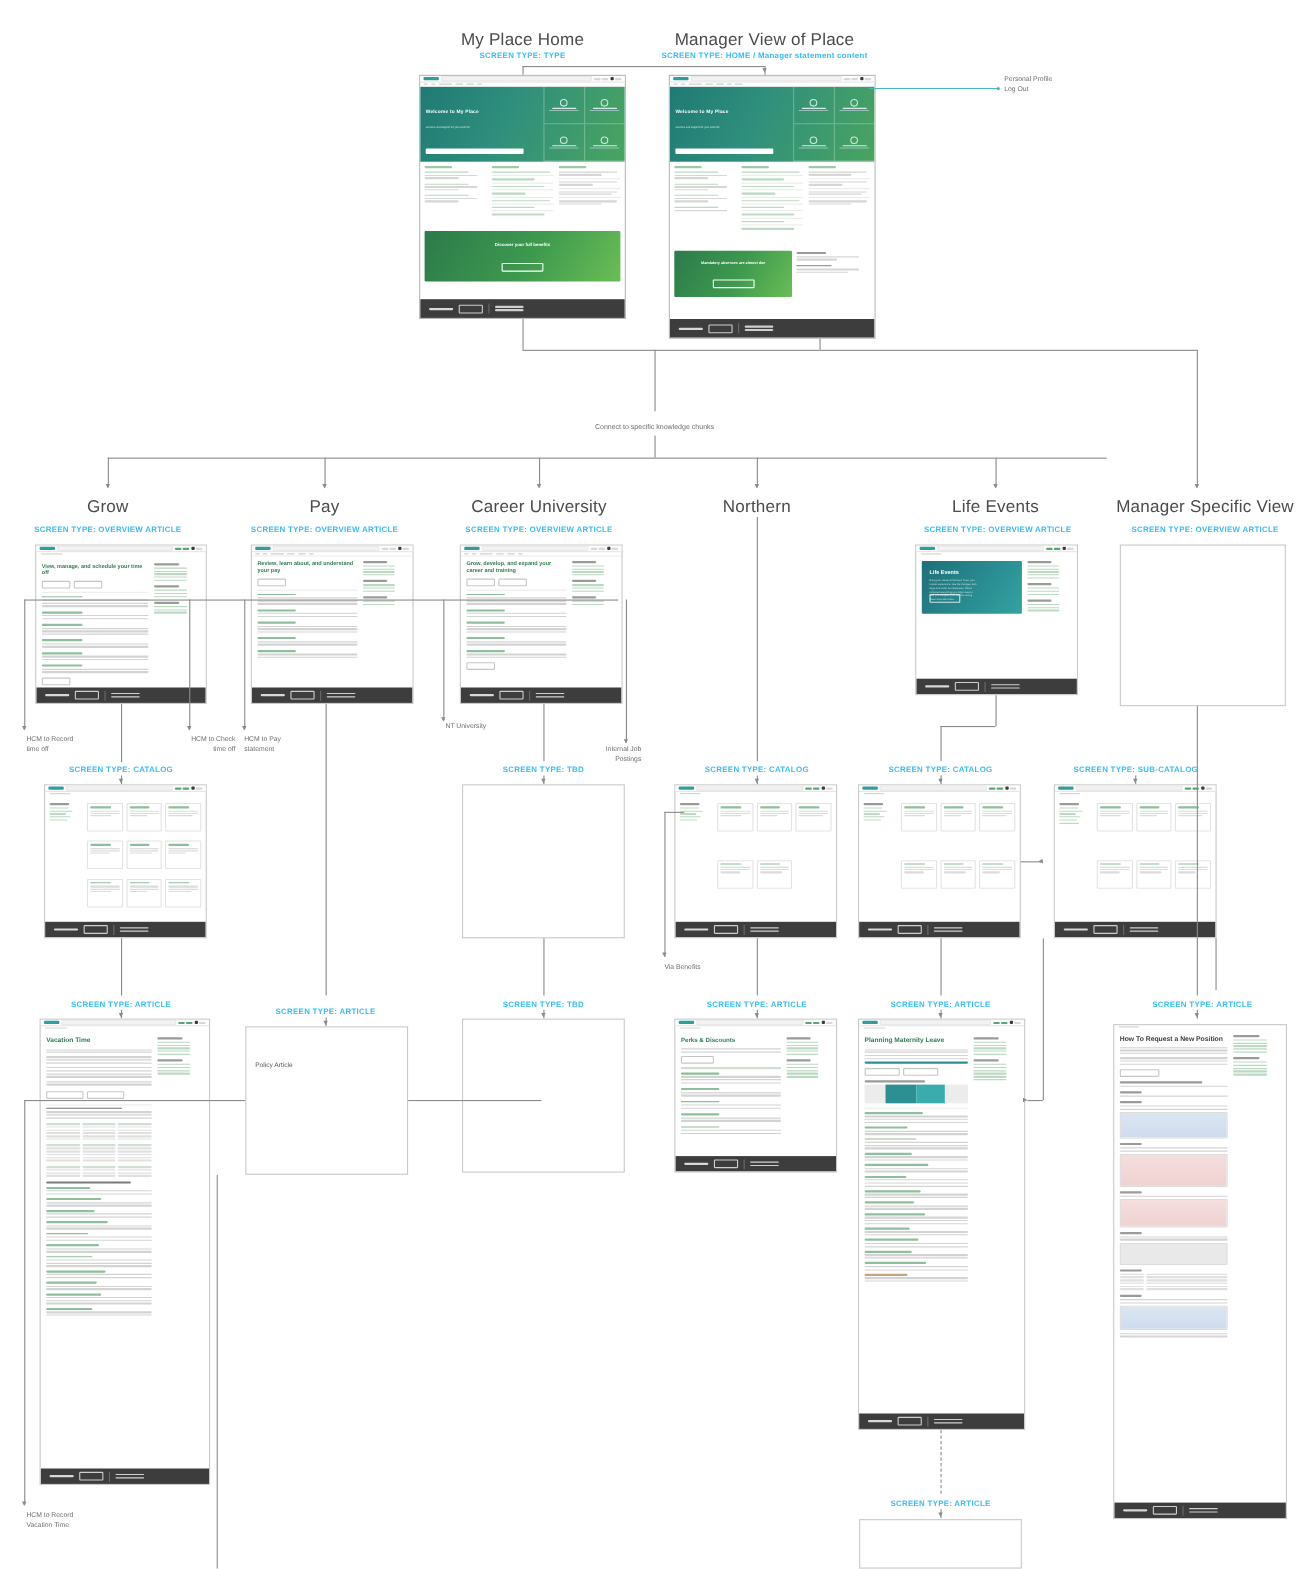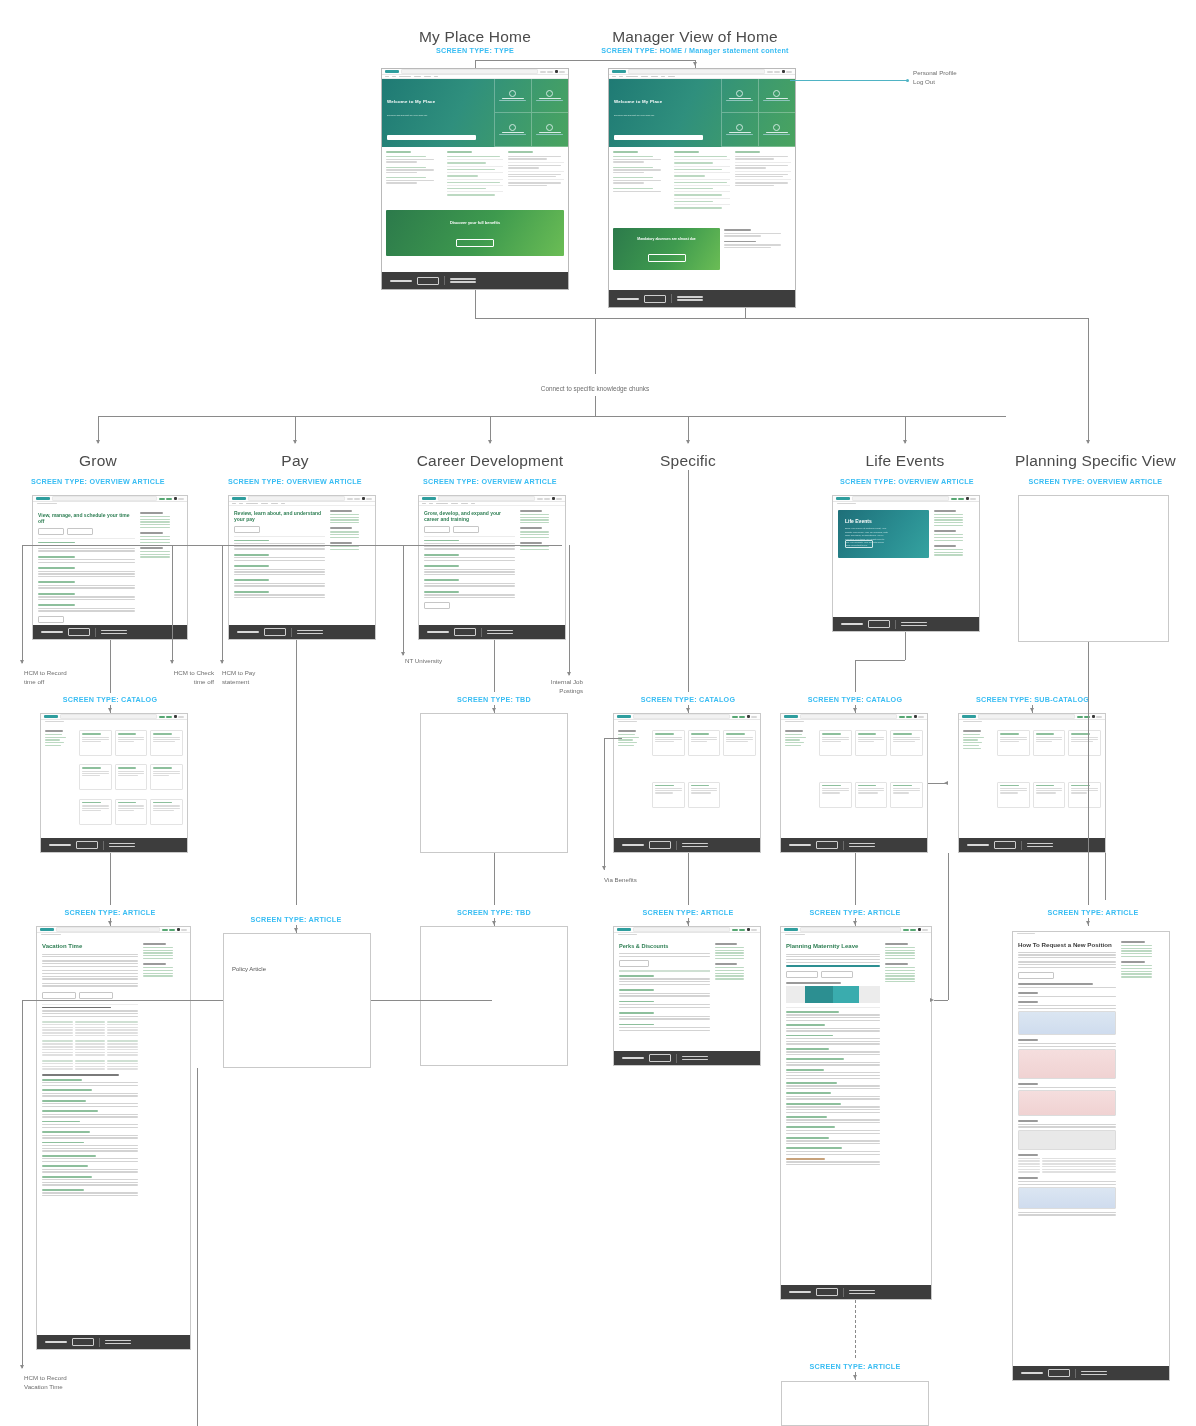--- a/index.html
+++ b/index.html
@@ -104,21 +104,21 @@
   .wf .img.red{background:linear-gradient(#f5dede,#f0d2d2);}
 </style>
 </head>
 <body>
 
 <div class="canvas">
 
   <div class="abs ttl" style="left:385px;top:28px;width:180px;">My Place Home</div>
   <div class="abs stype" style="left:385px;top:46px;width:180px;">SCREEN TYPE: TYPE</div>
 
-  <div class="abs ttl" style="left:590px;top:28px;width:210px;">Manager View of Home</div>
+  <div class="abs ttl" style="left:590px;top:28px;width:210px;">Manager View of Place</div>
   <div class="abs stype" style="left:582px;top:46px;width:226px;">SCREEN TYPE: HOME / Manager statement content</div>
 
   <div class="ln lnv" style="left:475px;top:60px;height:8px;"></div>
   <div class="ln lnh" style="left:475px;top:60px;width:220px;"></div>
   <div class="ln lnv" style="left:695px;top:60px;height:8px;"></div>
   <div class="arrow" style="left:692.5px;top:62px;"></div>
 
   <div class="wf lg" style="left:381px;top:68px;width:188px;height:222px;">
     <div class="wnav">
       <div class="wlogo"></div>
@@ -388,29 +388,29 @@
   <div class="arrow" style="left:487.5px;top:440px;"></div>
   <div class="arrow" style="left:685.5px;top:440px;"></div>
   <div class="arrow" style="left:902.5px;top:440px;"></div>
 
   <div class="abs ttl" style="left:28px;top:452px;width:140px;">Grow</div>
   <div class="abs stype" style="left:28px;top:477px;width:140px;">SCREEN TYPE: OVERVIEW ARTICLE</div>
 
   <div class="abs ttl" style="left:225px;top:452px;width:140px;">Pay</div>
   <div class="abs stype" style="left:225px;top:477px;width:140px;">SCREEN TYPE: OVERVIEW ARTICLE</div>
 
-  <div class="abs ttl" style="left:405px;top:452px;width:170px;">Career Development</div>
+  <div class="abs ttl" style="left:405px;top:452px;width:170px;">Career University</div>
   <div class="abs stype" style="left:405px;top:477px;width:170px;">SCREEN TYPE: OVERVIEW ARTICLE</div>
 
-  <div class="abs ttl" style="left:628px;top:452px;width:120px;">Specific</div>
+  <div class="abs ttl" style="left:628px;top:452px;width:120px;">Northern</div>
 
   <div class="abs ttl" style="left:840px;top:452px;width:130px;">Life Events</div>
   <div class="abs stype" style="left:840px;top:477px;width:130px;">SCREEN TYPE: OVERVIEW ARTICLE</div>
 
-  <div class="abs ttl" style="left:1008px;top:452px;width:175px;">Planning Specific View</div>
+  <div class="abs ttl" style="left:1008px;top:452px;width:175px;">Manager Specific View</div>
   <div class="abs stype" style="left:1008px;top:477px;width:175px;">SCREEN TYPE: OVERVIEW ARTICLE</div>
 
   <div class="wf" style="left:32px;top:495px;width:156px;height:145px;">
     <div class="wnav">
       <div class="wlogo"></div>
       <div class="wsearch"></div>
       <div class="wright">
           <div class="wpill g"></div>
           <div class="wpill g"></div>
           <div class="wav"></div>

